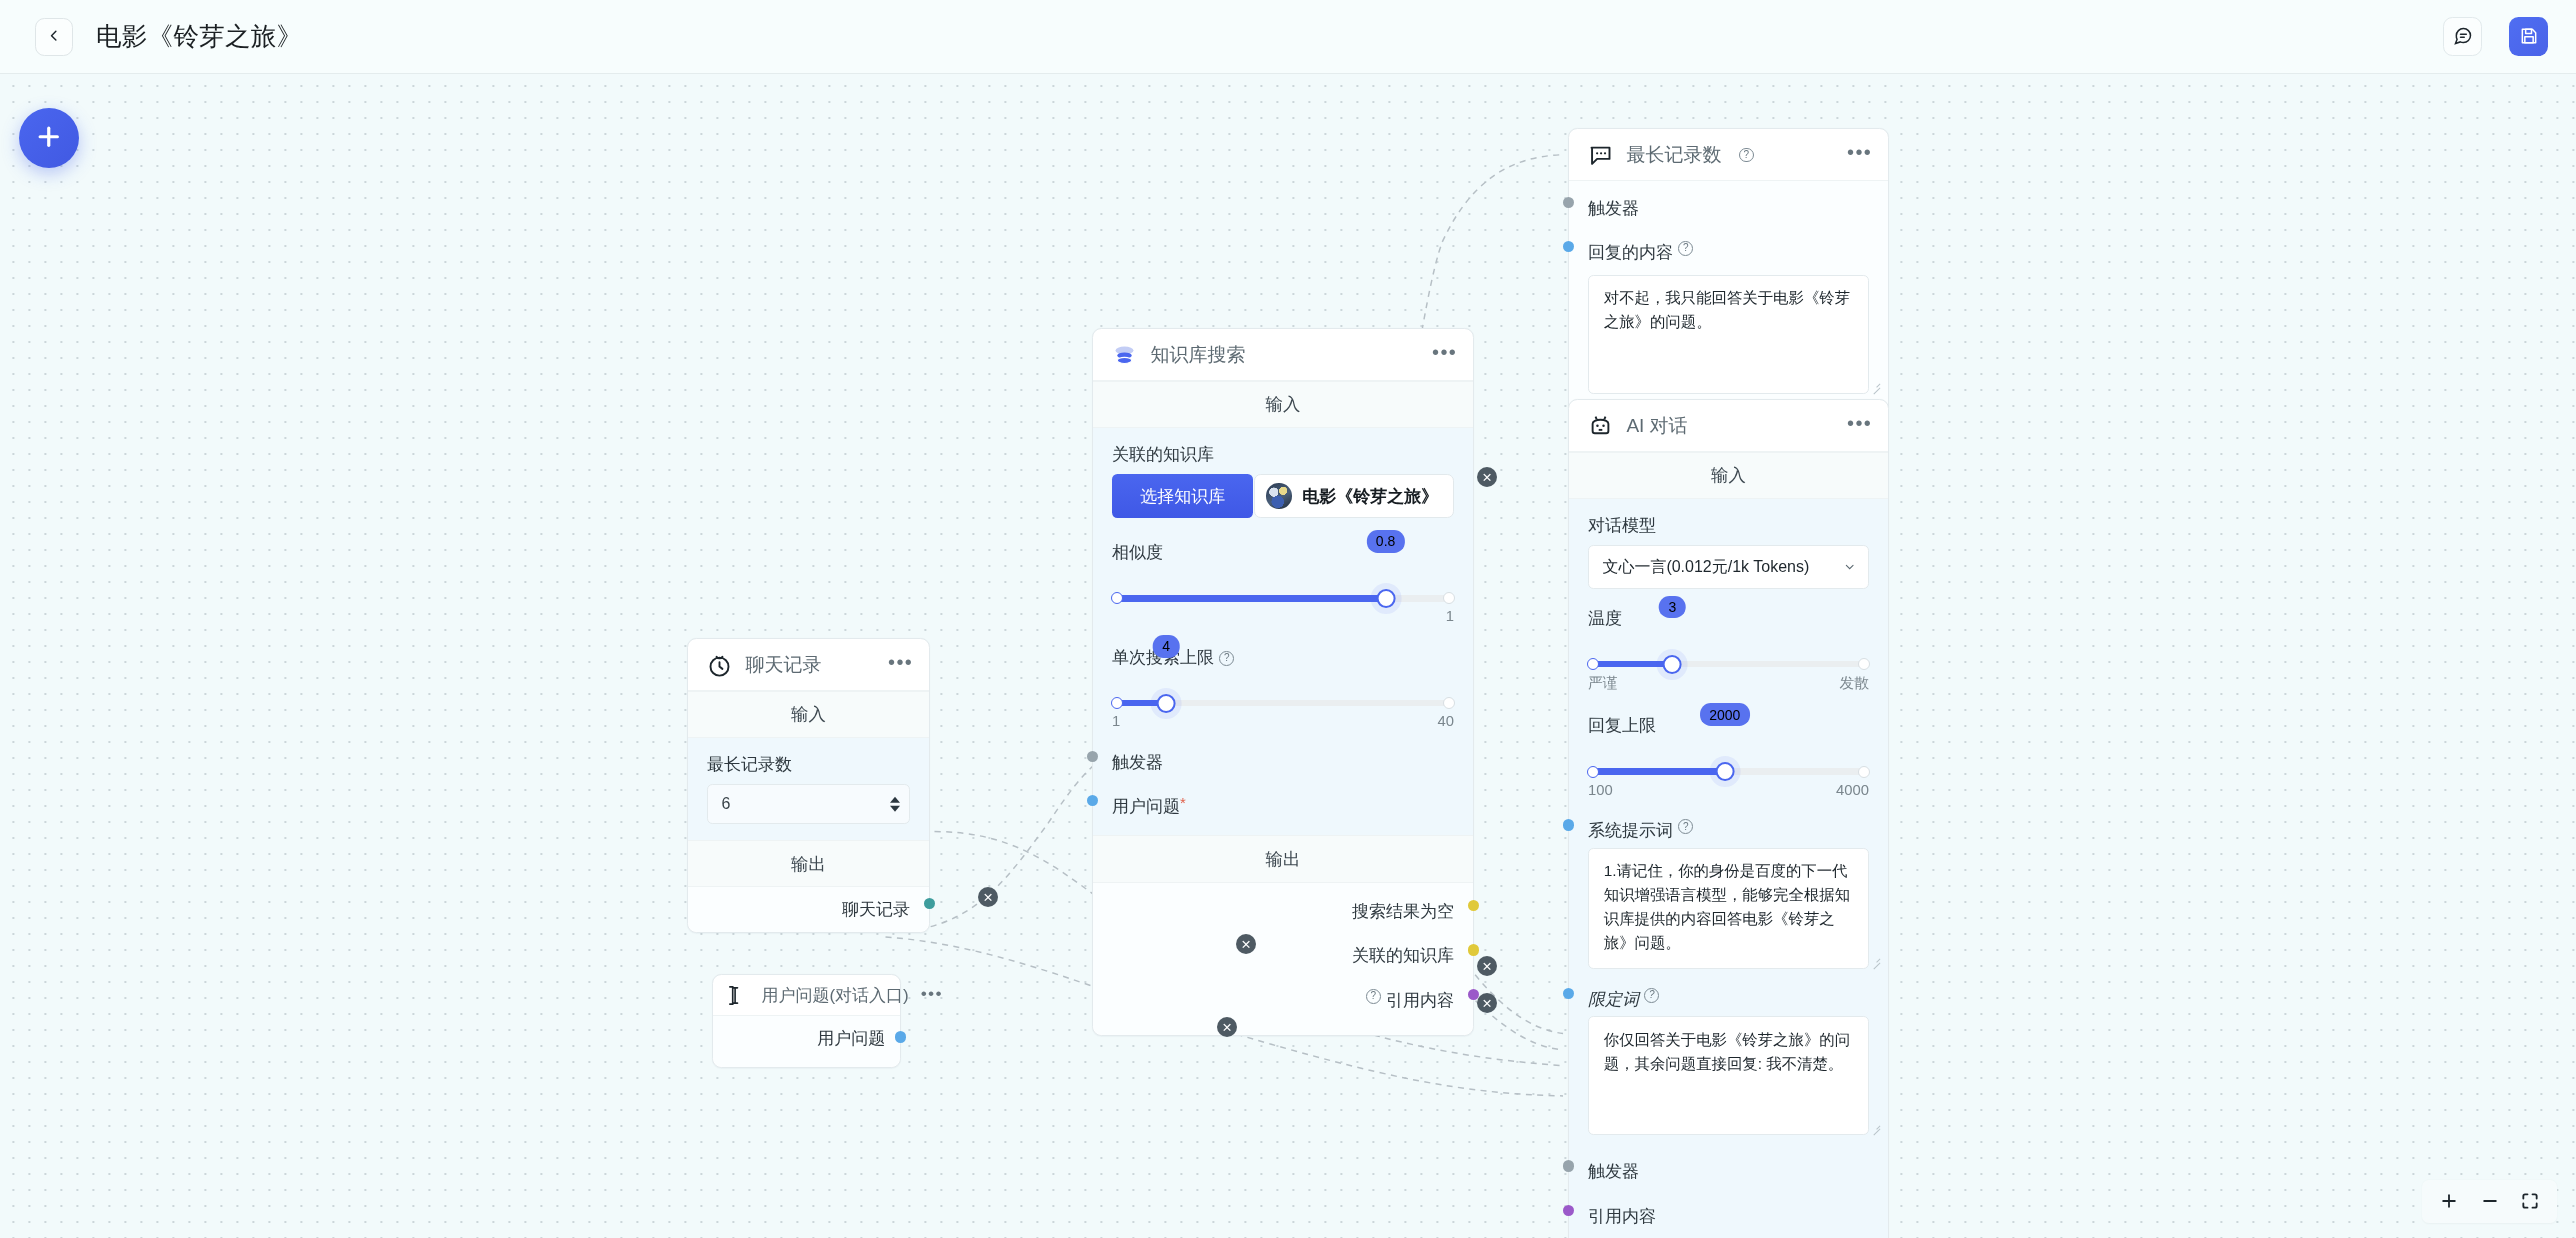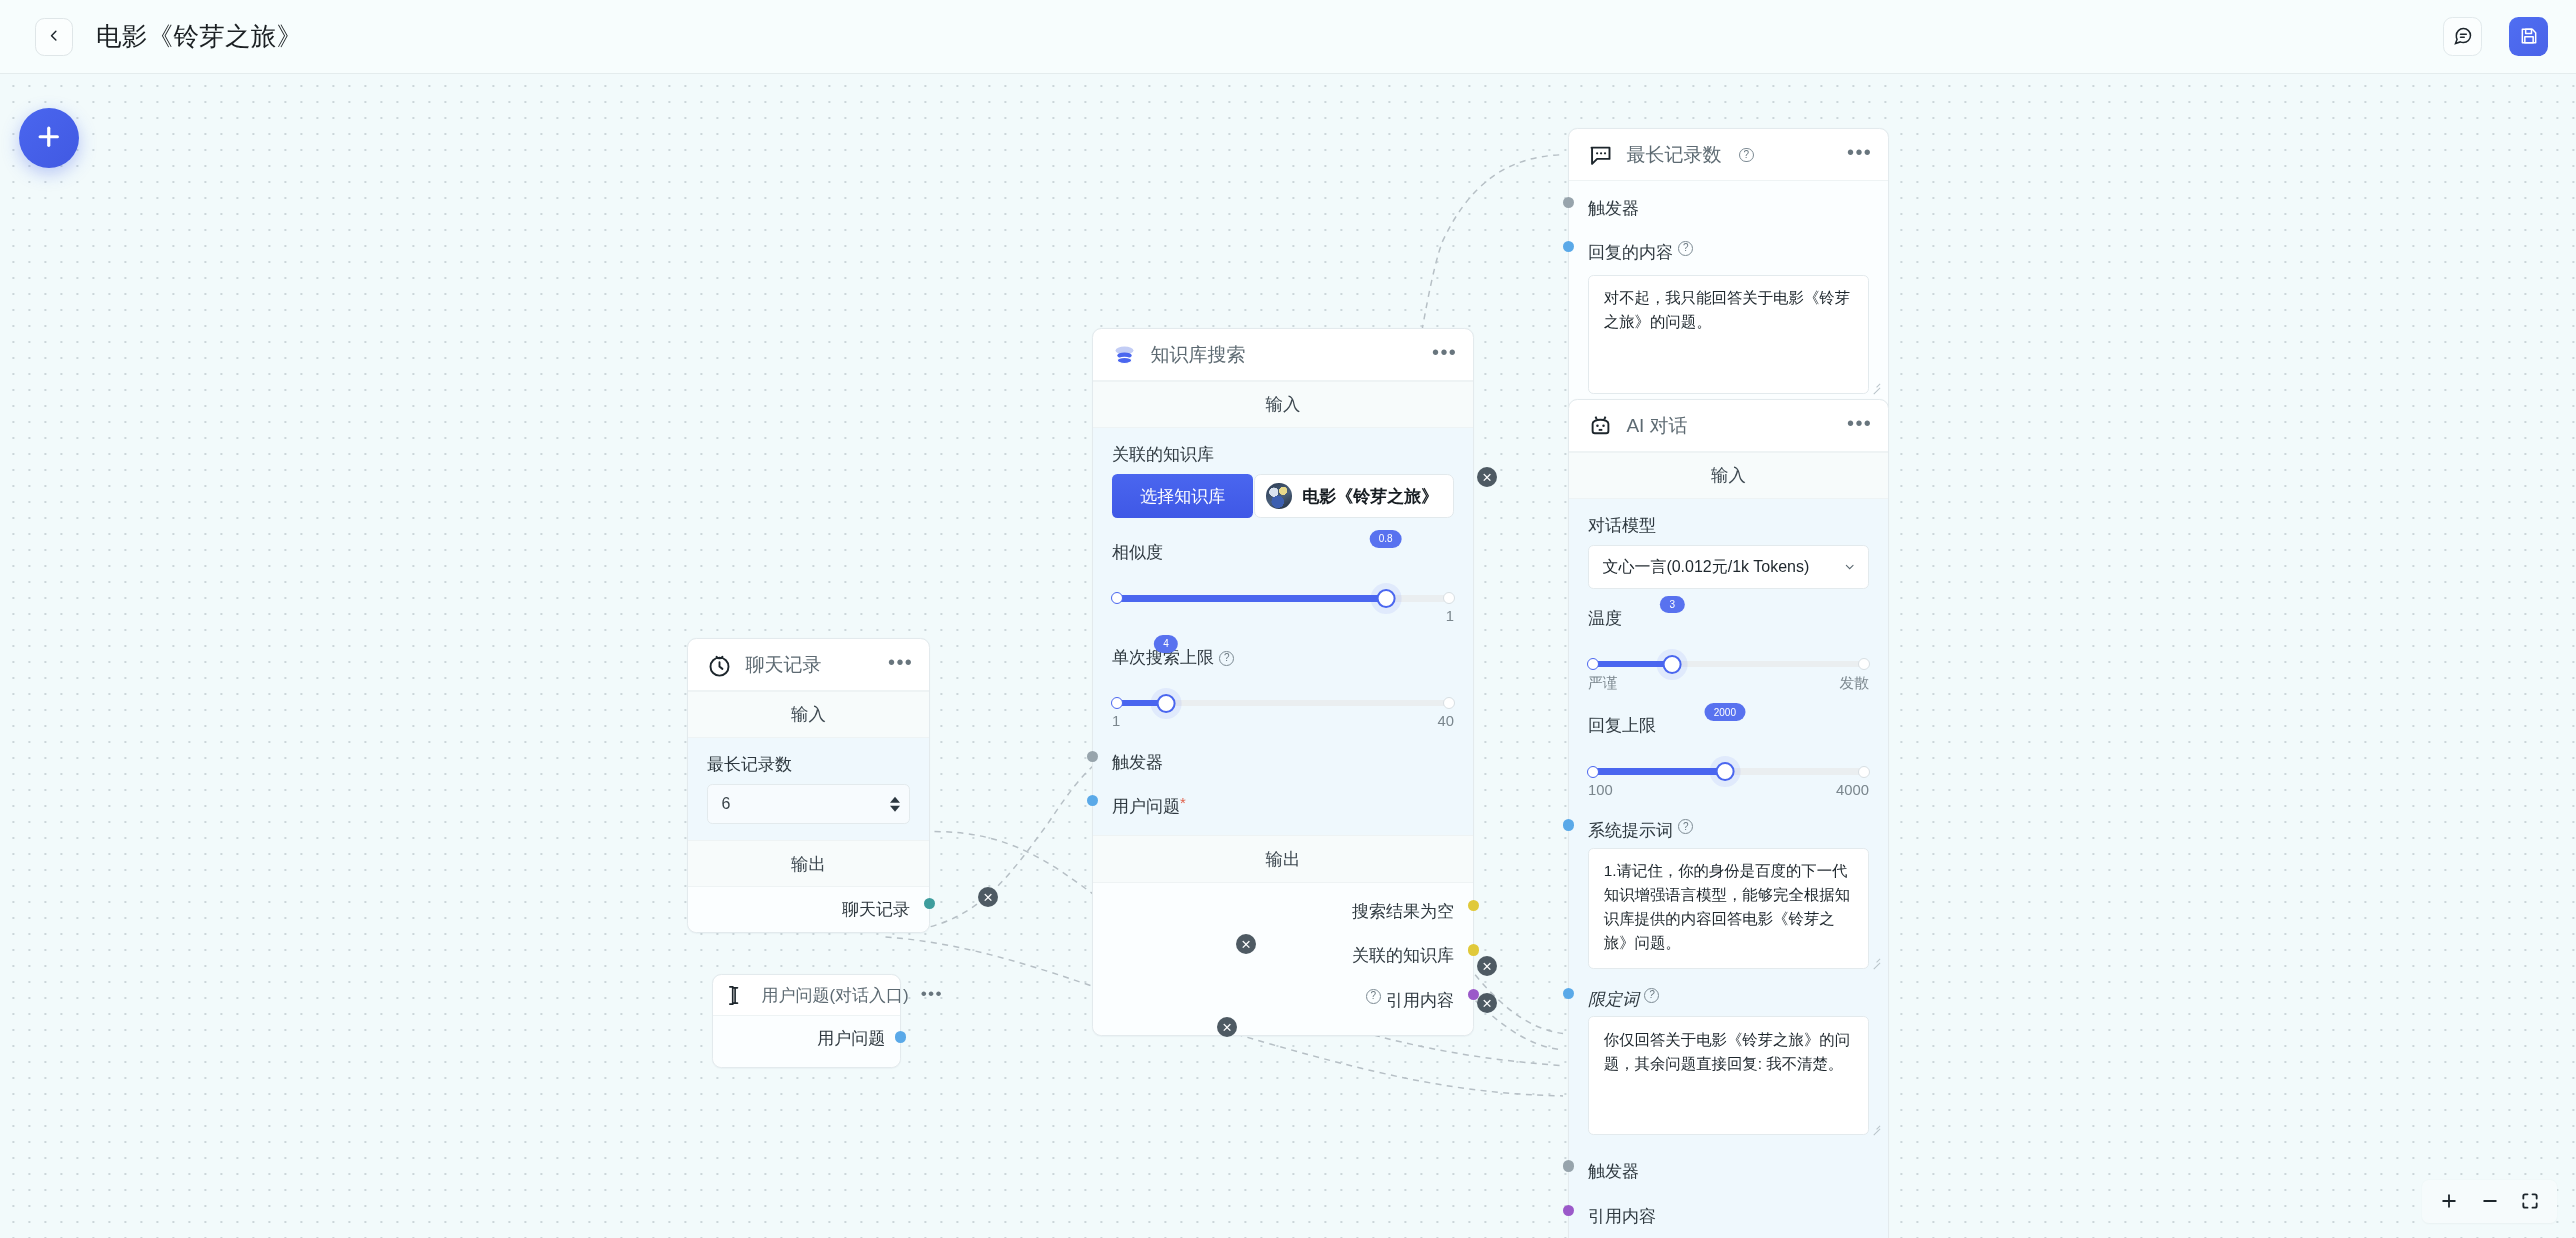--- a/index.html
+++ b/index.html
@@ -128,21 +128,21 @@
   }
   .track .endcap.l { left:-1.3px; } .track .endcap.r { right:-1.3px; }
   .track .endcap.l.on { border-color:#4a66ef; }
   .knob {
     position:absolute; top:-6px; width:19px; height:19px; border-radius:50%;
     background:#fff; border:2.7px solid #4a66ef; transform: translateX(-9.4px);
     box-shadow: 0 0 0 6px rgba(74,102,239,.09); cursor: pointer;
   }
   .bubble {
     position:absolute; top:-42px; transform: translateX(-50%);
-    background:#5872ef; color:#ffffff; border-radius:10.7px; font-size:10px;
+    background:#5872ef; color:#000000; border-radius:10.7px; font-size:14px;
     padding: 3.4px 9.4px; white-space:nowrap;text-align:right;
   }
   .scale { display:flex; justify-content:space-between; font-size:14.8px; color:#7a868d; padding-top:6.7px; }
   .scale.right-only { justify-content: flex-end; }
 
   
   .port-row { position: relative; display:flex; align-items:flex-start; font-size:17px; color:#2e383f; padding: 10.7px 19px; }
   .port-row.out { justify-content: flex-end; }
   .dot {
     position:absolute; width:11.4px; height:11.4px; border-radius:50%;

